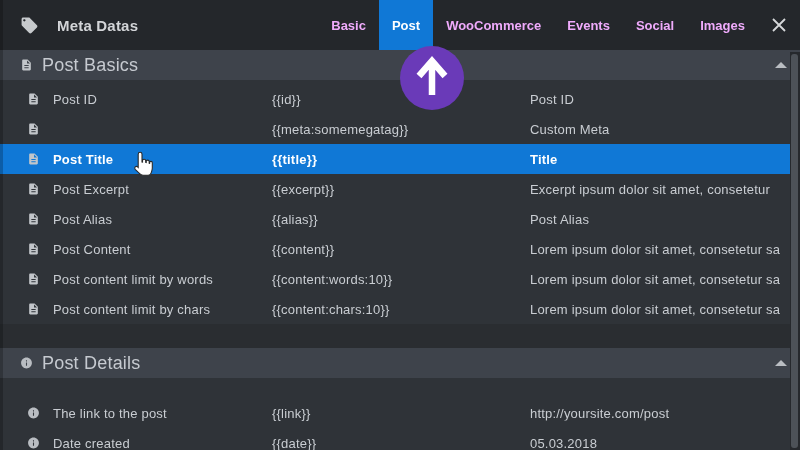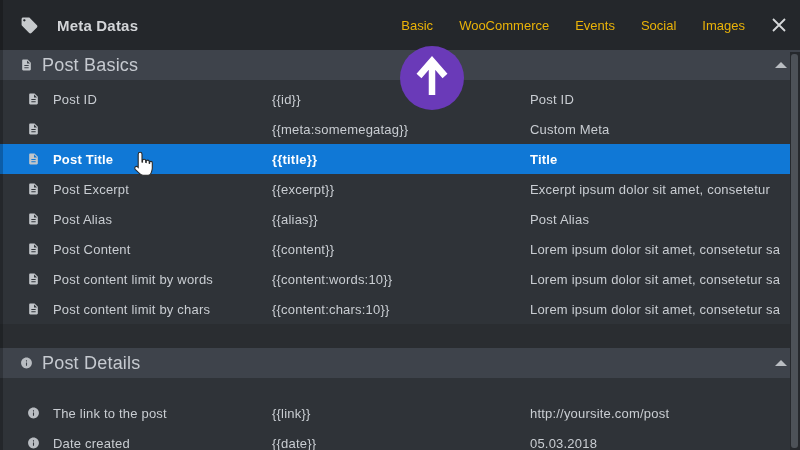--- a/index.html
+++ b/index.html
@@ -10,21 +10,21 @@
   *{margin:0;padding:0;box-sizing:border-box;}
   html,body{width:800px;height:450px;overflow:hidden;}
   body{font-family:"Liberation Sans",sans-serif;background:var(--content_bg);}
   .app{position:relative;width:800px;height:450px;overflow:hidden;background:var(--content_bg);}
 
   
   .titlebar{position:relative;display:flex;align-items:center;height:50px;background:var(--titlebar_bg);text-align:right;}
   .tag-ic{margin-left:20px;display:flex;align-items:center;}
   .dialog-title{margin-left:18px;font-size:15px;font-weight:700;color:#d3d5d8;letter-spacing:.2px;}
   .tabs{margin-left:auto;display:flex;height:50px;align-items:stretch;}
-  .tab{display:flex;align-items:center;padding:0 13px;font-size:13px;color:#eab308;cursor:pointer;white-space:nowrap;}
+  .tab{display:flex;align-items:center;padding:0 13px;font-size:13px;color:#f0abfc;cursor:pointer;white-space:nowrap;font-weight:bold;}
   .tab.active{background:var(--accent_blue);color:#fff;font-weight:700;}
   .close-btn{width:42px;height:50px;display:flex;align-items:center;justify-content:center;background:none;border:none;cursor:pointer;}
 
   
   .section + .section{margin-top:24px;}
   .sec-head{position:relative;height:30px;background:var(--section_header_bg);cursor:pointer;}
   .sec-head .ic{position:absolute;left:20px;top:50%;transform:translateY(-50%);display:flex;}
   .sec-title{position:absolute;left:42px;top:50%;transform:translateY(-50%);font-size:18px;color:#c6cad0;letter-spacing:.2px;}
   .caret{position:absolute;right:13px;top:12px;width:0;height:0;border-left:6px solid transparent;border-right:6px solid transparent;border-bottom:6px solid #b9bdc2;}
   .rows{background:var(--row_bg);padding-top:4px;}
@@ -55,20 +55,21 @@
 
   <header class="titlebar">
     <span class="tag-ic">
       <svg width="19" height="19" viewBox="0 0 24 24">
           <path fill="#c7cacd" d="M21.41 11.58l-9-9C12.05 2.22 11.55 2 11 2H4c-1.1 0-2 .9-2 2v7c0 .55.22 1.05.59 1.42l9 9c.36.36.86.58 1.41.58.55 0 1.05-.22 1.41-.59l7-7c.37-.36.59-.86.59-1.41 0-.55-.23-1.06-.59-1.42zM5.5 7C4.67 7 4 6.33 4 5.5S4.67 4 5.5 4 7 4.67 7 5.5 6.33 7 5.5 7z"></path>
         </svg>
     </span>
     <h1 class="dialog-title">Meta Datas</h1>
     <nav class="tabs">
         <div class="tab">Basic</div>
+        <div class="tab active">Post</div>
         <div class="tab">WooCommerce</div>
         <div class="tab">Events</div>
         <div class="tab">Social</div>
         <div class="tab">Images</div>
       </nav>
     <button class="close-btn">
       <span style="display:flex;">
         <svg width="18" height="18" viewBox="0 0 24 24">
             <path stroke="#d6d8da" stroke-width="2.4" fill="none" d="M4 4 L20 20 M20 4 L4 20"></path>
           </svg>

